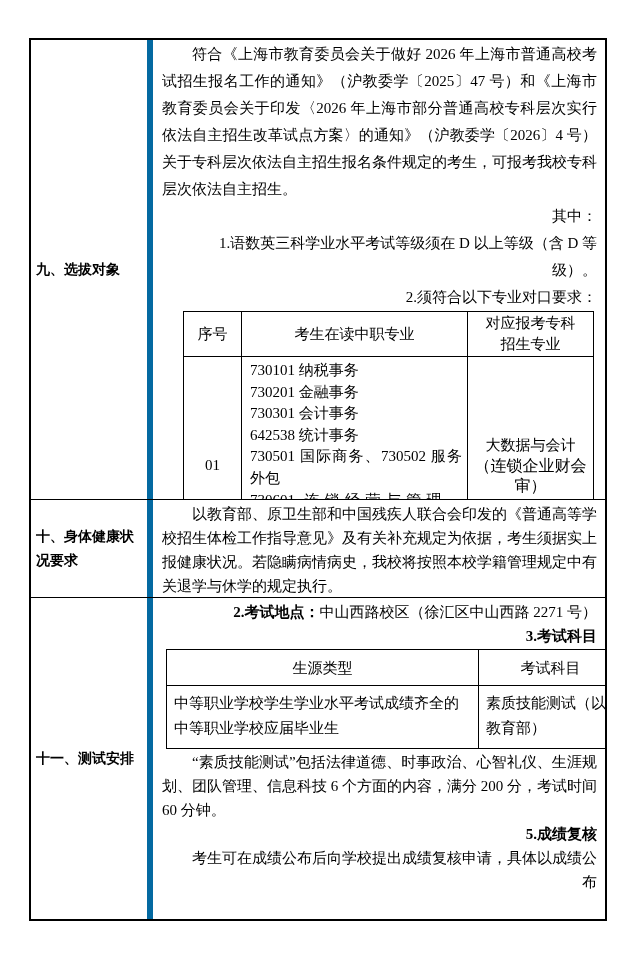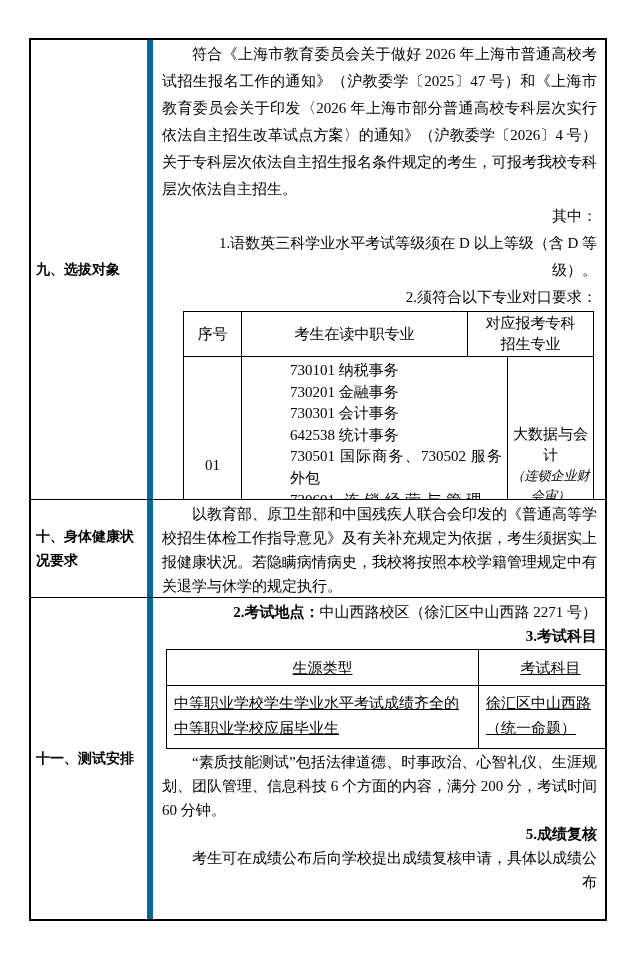--- a/index.html
+++ b/index.html
@@ -69,32 +69,31 @@
     flex: 1 1 auto;
     display: flex; flex-direction: column;
     align-items: center; justify-content: center;
     text-align: center; line-height: 21px;
   }
   .t1-head .t1-c3 { padding: 0 14px; text-align: center; }
   .majors {
     padding: 3px 5px 0 8px;
     line-height: 21.6px;
     text-align: justify;
-    margin-left: 40px;
   }
-  .target-note { font-size: 13px; line-height: 20px; font-style: italic; }
+  .target-note { font-size: 16px; line-height: 20px; }
 
   
   .t2 {
     width: 457px;
     margin: 1px 0 1px 4px;
     border: 1px solid #000;
     font-size: 15px;
   }
-  .t2-row { display: flex; text-decoration: underline; }
+  .t2-row { display: flex; }
   .t2-head { height: 36px; border-bottom: 1px solid #000; }
   .t2-body { height: 62px; }
   .t2-c1 { flex: none; width: 312px; border-right: 1px solid #000; }
   .t2-c2 { flex: 1 1 auto; }
   .t2-head .t2-c1, .t2-head .t2-c2 {
     display: flex; align-items: center; justify-content: center;
   }
   .t2-body .t2-c1, .t2-body .t2-c2 {
     padding: 5px 6px 0 7px; line-height: 25px;
   }
@@ -152,21 +151,21 @@
         <p class="para indent"><b>2.考试地点：</b><span>中山西路校区（徐汇区中山西路 2271 号）</span></p>
         <p class="para indent"><b>3.考试科目</b></p>
 
         <div class="t2">
           <div class="t2-row t2-head">
             <div class="t2-c1">生源类型</div>
             <div class="t2-c2">考试科目</div>
           </div>
           <div class="t2-row t2-body">
             <div class="t2-c1">中等职业学校学生学业水平考试成绩齐全的中等职业学校应届毕业生</div>
-            <div class="t2-c2">徐汇区中山西路（统一命题）</div>
+            <div class="t2-c2">素质技能测试（以教育部）</div>
           </div>
         </div>
 
         <p class="para indent justify">“素质技能测试”包括法律道德、时事政治、心智礼仪、生涯规划、团队管理、信息科技 6 个方面的内容，满分 200 分，考试时间 60 分钟。</p>
         <p class="para indent"><b>5.成绩复核</b></p>
         <p class="para indent">考生可在成绩公布后向学校提出成绩复核申请，具体以成绩公布</p>
       </div>
     </div>
 
   </div>

